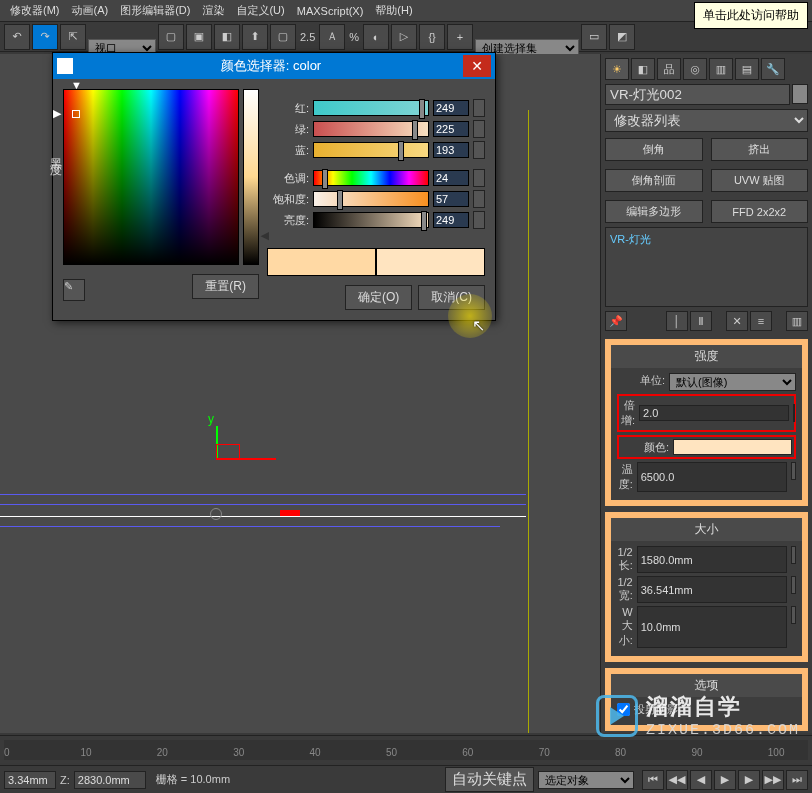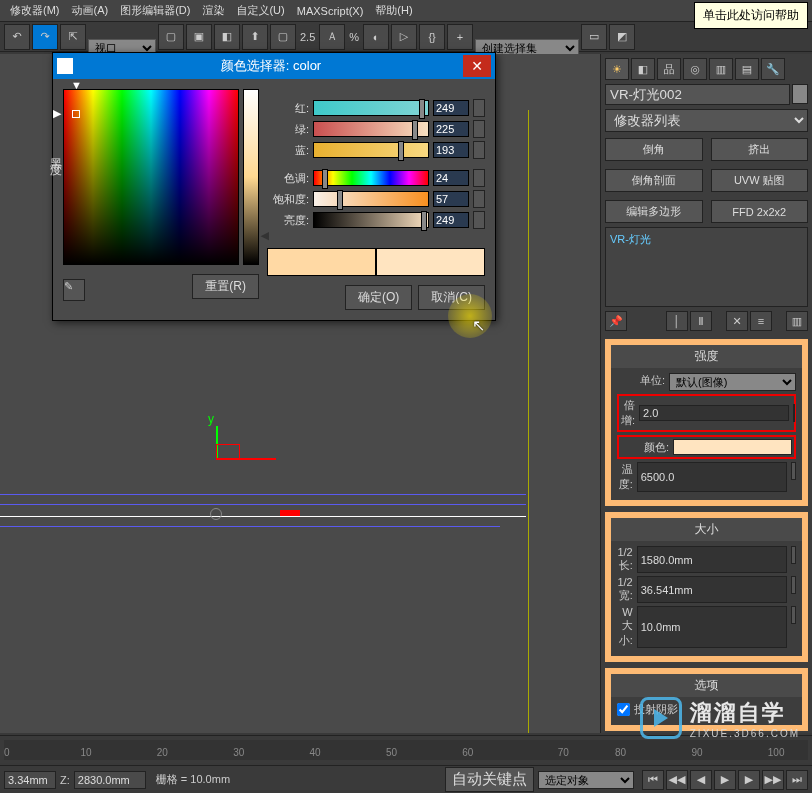--- a/index.html
+++ b/index.html
@@ -99,21 +99,21 @@
 .status-dd { background: #888; border: 1px solid #222; color: #000; padding: 1px 2px; font-size: 11px; }
 .play-btns { display: flex; gap: 2px; margin-left: 4px; }
 .play-btns .tbtn { width: 22px; height: 20px; }
 
 
 .watermark { position: absolute; right: 12px; bottom: 54px; display: flex; align-items: center; gap: 8px; opacity: 0.88; z-index: 50; color: #fff; }
 .wm-icon { width: 42px; height: 42px; border: 3px solid #4db5e8; border-radius: 8px; display: flex; align-items: center; justify-content: center; }
 .wm-play { width: 0; height: 0; border-left: 14px solid #4db5e8; border-top: 9px solid transparent; border-bottom: 9px solid transparent; }
 .wm-text { display: flex; flex-direction: column; }
 .wm-text .big { font-size: 22px; font-weight: bold; letter-spacing: 2px; }
-.wm-text .small { font-size: 10px; letter-spacing: 2px; color: #ddd; }
+.wm-text .small { font-size: 15px; letter-spacing: 2px; color: #ddd; font-family: Liberation Mono, monospace; }
 </style>
 </head>
 <body>
 
 <div class="menubar">
     <span>修改器(M)</span>
     <span>动画(A)</span>
     <span>图形编辑器(D)</span>
     <span>渲染</span>
     <span>自定义(U)</span>
@@ -360,21 +360,21 @@
 
 <div class="timeline">
   <div class="time-ruler">
       <span class="tick-label" style="left: 0%;">0</span>
       <span class="tick-label" style="left: 9.5%;">10</span>
       <span class="tick-label" style="left: 19%;">20</span>
       <span class="tick-label" style="left: 28.5%;">30</span>
       <span class="tick-label" style="left: 38%;">40</span>
       <span class="tick-label" style="left: 47.5%;">50</span>
       <span class="tick-label" style="left: 57%;">60</span>
-      <span class="tick-label" style="left: 66.5%; margin-left: 19px;">70</span>
+      <span class="tick-label" style="left: 66.5%;">70</span>
       <span class="tick-label" style="left: 76%;">80</span>
       <span class="tick-label" style="left: 85.5%;">90</span>
       <span class="tick-label" style="left: 95%;">100</span>
     </div>
 </div>
 
 <div class="statusbar">
   <input class="status-input" style="width: 52px;" value="3.34mm">
   <span>Z:</span>
   <input class="status-input" style="width: 72px;" value="2830.0mm">

